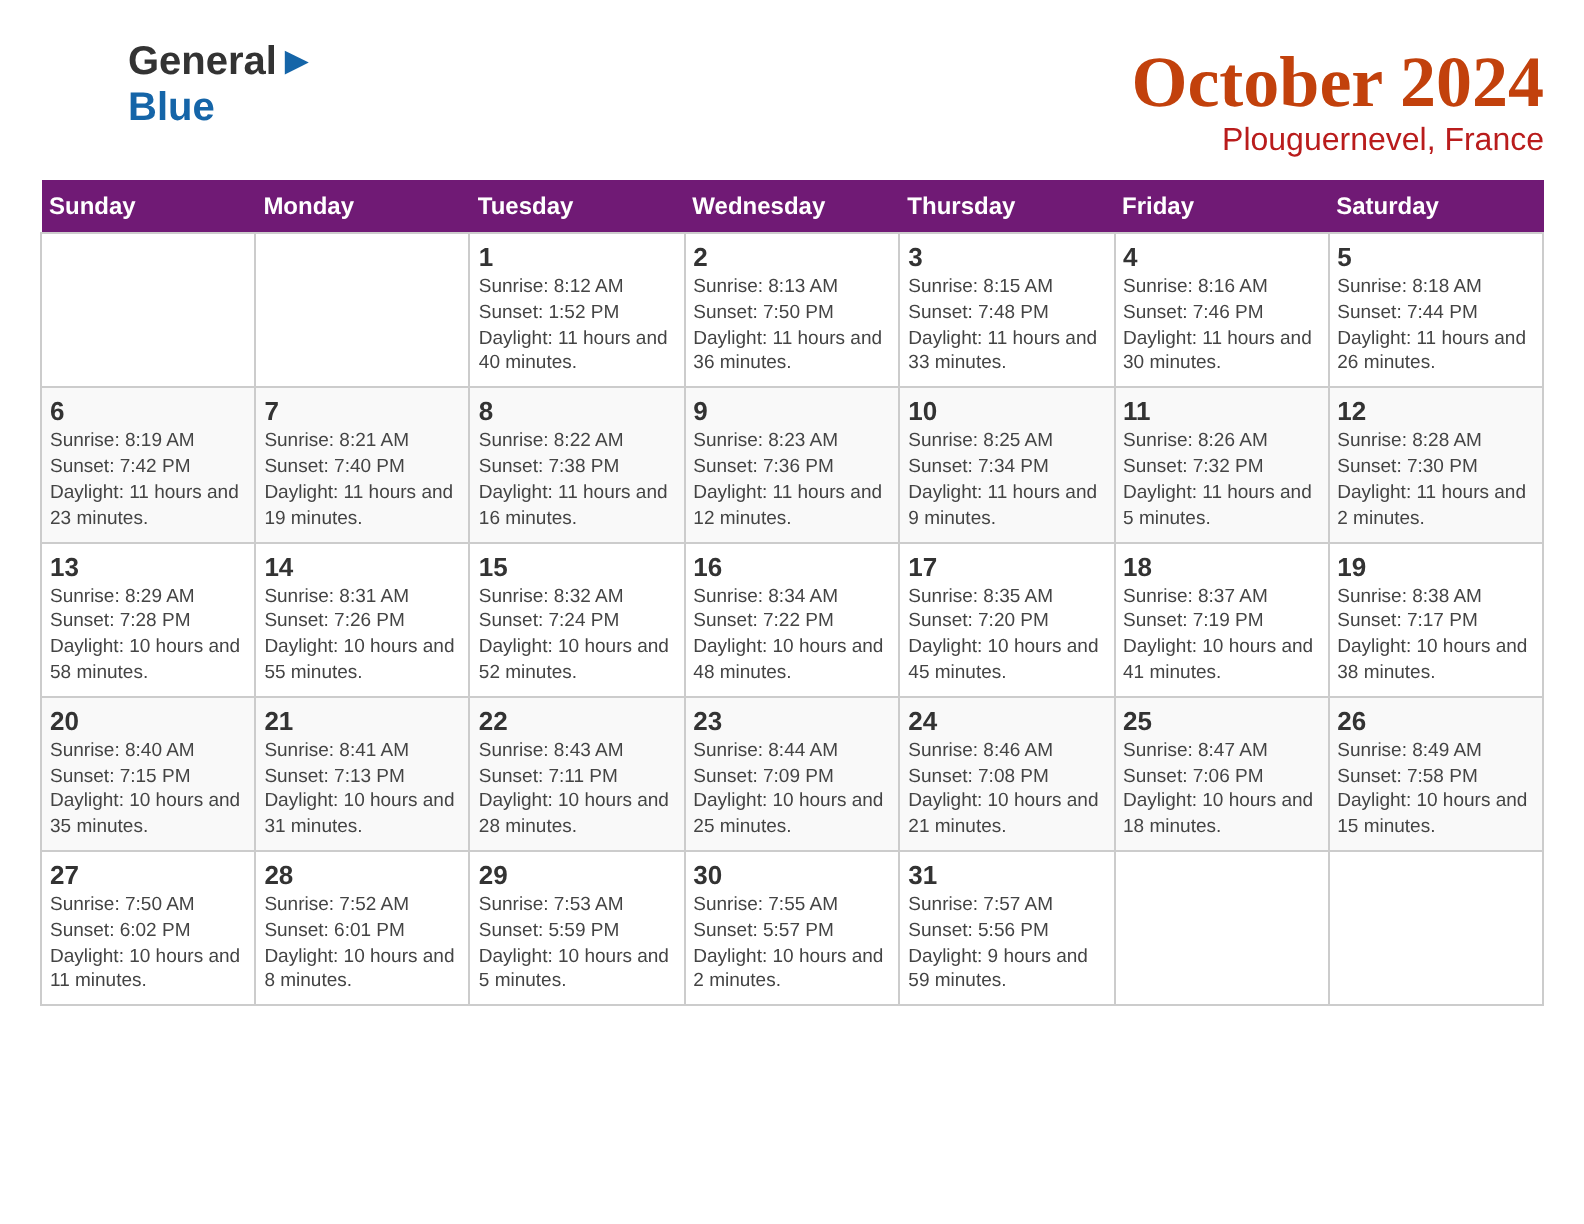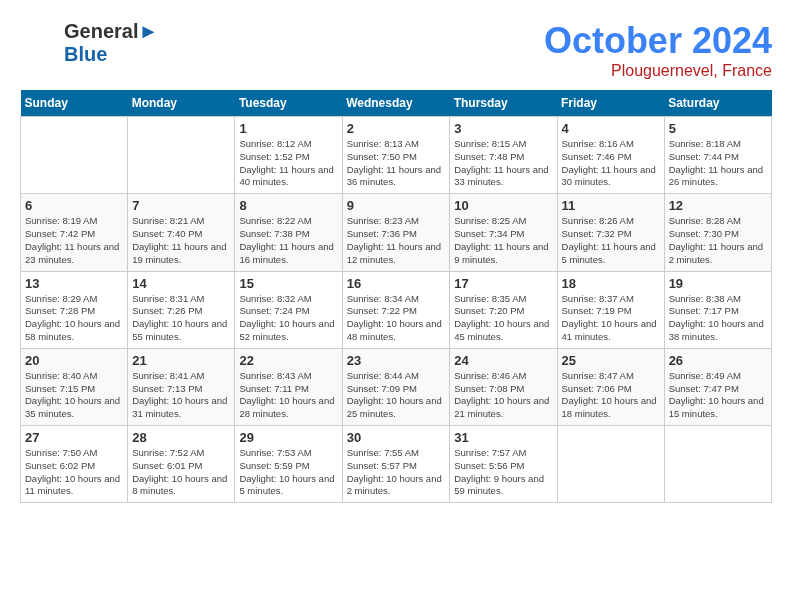--- a/index.html
+++ b/index.html
@@ -21,33 +21,34 @@
       flex-direction: column;
       align-items: flex-start;
       margin-left: 44px;
     }
     .title-block {
       text-align: right;
     }
     .month-title {
       font-size: 36px;
       font-weight: bold;
-      color: #3b82f6;
+      color: #c2410c;
+      font-family: Liberation Serif, serif;
     }
     .location-title {
       font-size: 16px;
       color: #b91c1c;
     }
     table {
       width: 100%;
       border-collapse: collapse;
       font-size: 10px;
     }
     th {
-      background-color: #0369a1;
+      background-color: #701a75;
       color: #fff;
       padding: 6px 4px;
       text-align: left;
       font-size: 12px;
       font-weight: bold;
     }
     td {
       border: 1px solid #ccc;
       vertical-align: top;
       padding: 4px;
@@ -302,21 +303,21 @@
         <td>
           <span class="day-num">25</span>
           <div class="day-info">Sunrise: 8:47 AM
 Sunset: 7:06 PM
 Daylight: 10 hours
 and 18 minutes.</div>
         </td>
         <td>
           <span class="day-num">26</span>
           <div class="day-info">Sunrise: 8:49 AM
-Sunset: 7:47 PM
+Sunset: 7:58 PM
 Daylight: 10 hours
 and 15 minutes.</div>
         </td>
       </tr>
       <tr>
         <td>
           <span class="day-num">27</span>
           <div class="day-info">Sunrise: 7:50 AM
 Sunset: 6:02 PM
 Daylight: 10 hours

